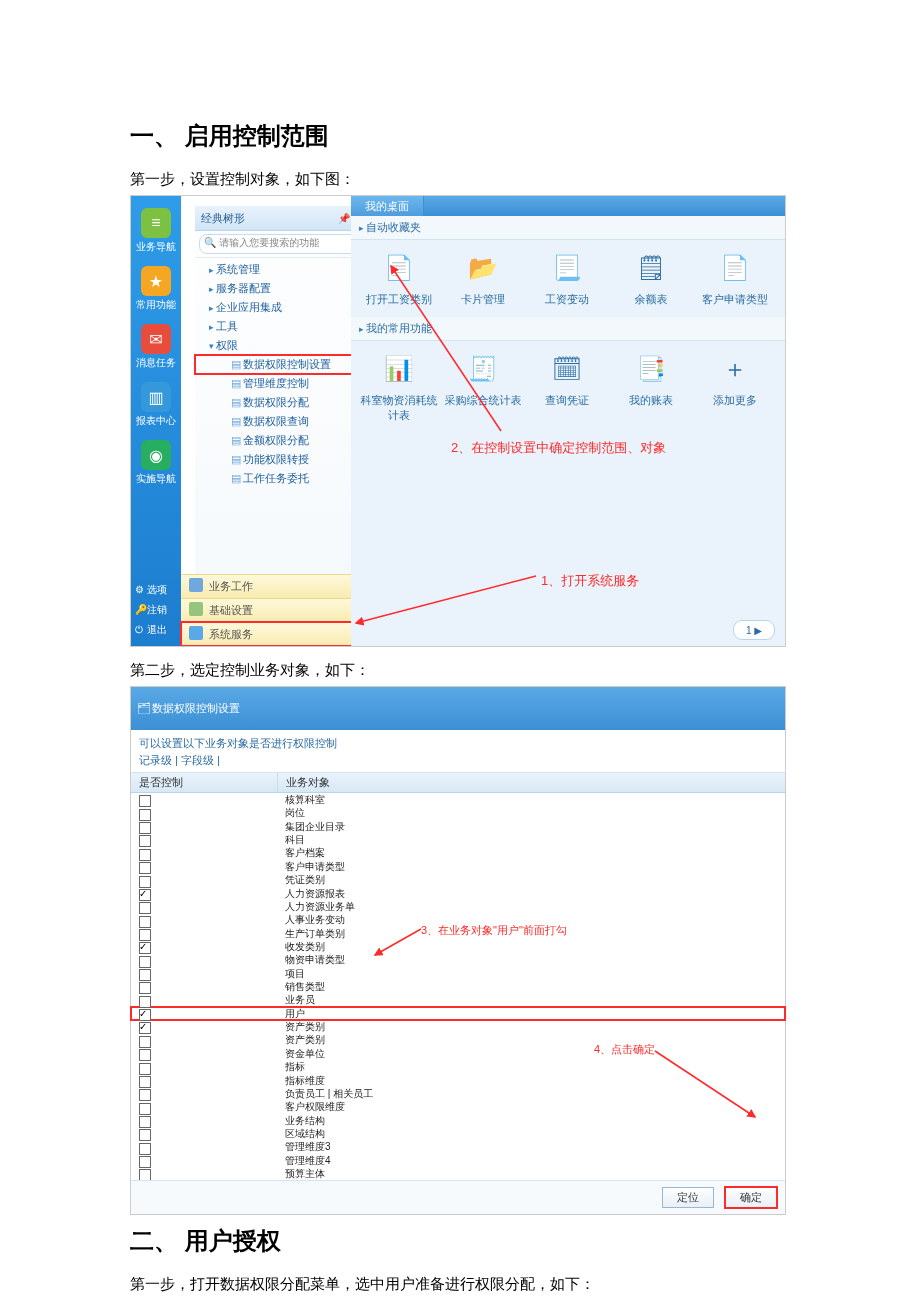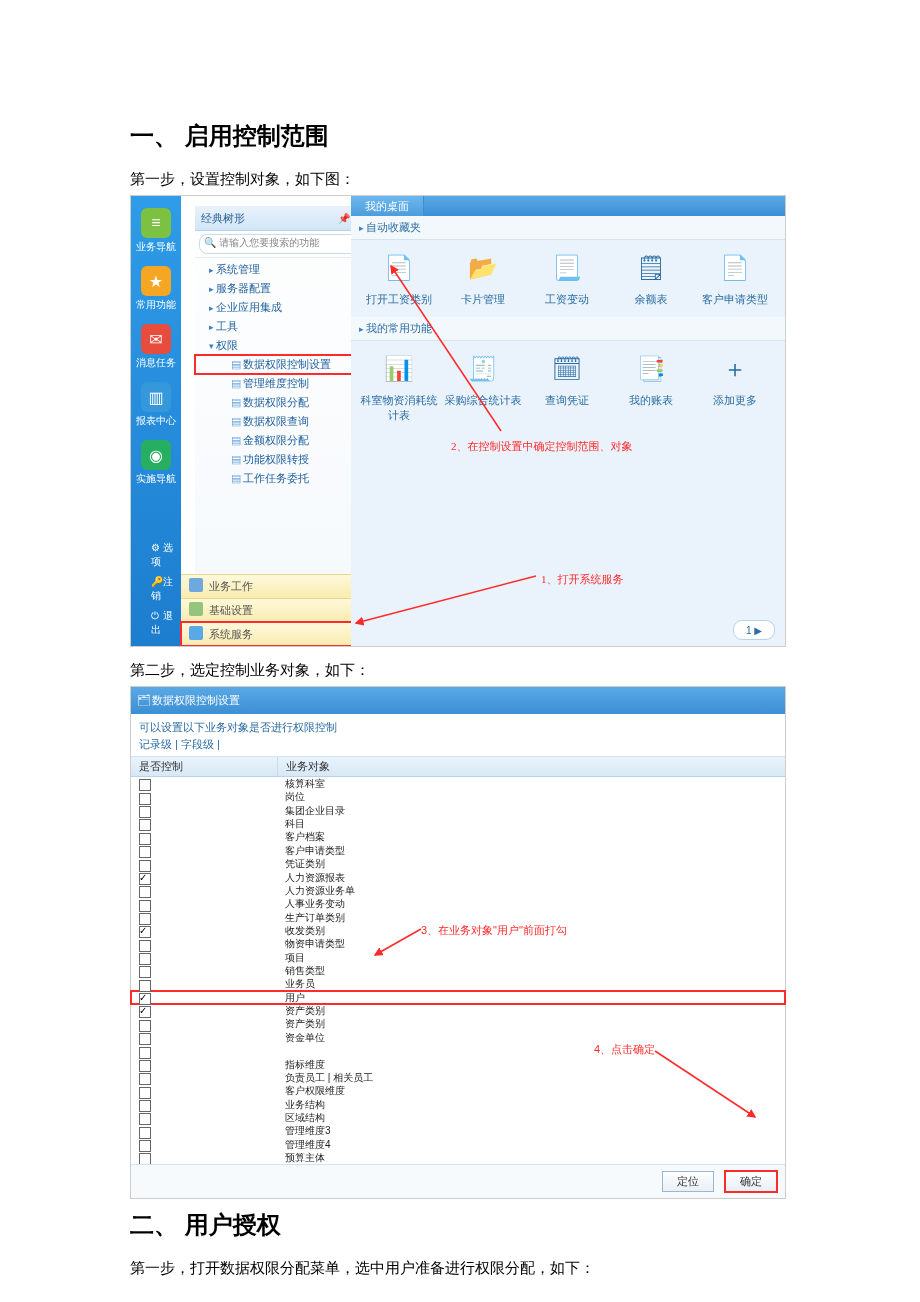--- a/index.html
+++ b/index.html
@@ -54,21 +54,21 @@
   }
   .shot1 .left-bar .green { background: #7cc142; }
   .shot1 .left-bar .orange { background: #f5a623; }
   .shot1 .left-bar .red { background: #e74c3c; }
   .shot1 .left-bar .blue { background: #3498db; }
   .shot1 .left-bar .dgreen { background: #27ae60; }
   .shot1 .left-bar .bottom-links {
     position: absolute; bottom: 6px; left: 0; right: 0;
     color: #fff; font-size: 10px;
   }
-  .shot1 .left-bar .bottom-links div { padding: 3px 4px; margin-left: 16px; }
+  .shot1 .left-bar .bottom-links div { padding: 3px 4px; }
   .shot1 .left-bar .bottom-links span.ic { display:inline-block; width:12px; }
 
   .shot1 .tree-panel {
     position: absolute;
     left: 64px; top: 0; bottom: 30px;
     width: 170px;
     background: linear-gradient(#fefefe,#f5f9fc);
     border-right: 1px solid #b8d4ea;
     margin-top: 10px;
   }
@@ -163,23 +163,22 @@
   }
   .shot1 .icon-grid .gitem .gic {
     width:40px; height:36px; margin:0 auto 6px auto;
     border-radius:4px;
     display:flex;align-items:center;justify-content:center;
     font-size:24px;
   }
   .shot1 .annot {
     position:absolute;
     color:#ff2a2a;
-    font-size:11px;
+    font-size:13px;
     white-space:nowrap;
-    font-family:Liberation Serif, serif;
   }
   .shot1 svg.arrow {
     position:absolute;
     pointer-events:none;
   }
   .shot1 .pager {
     position:absolute;
     right:10px; bottom:6px;
     width:40px;height:18px;
     border:1px solid #b8d4ea; border-radius:9px;
@@ -192,21 +191,21 @@
   .shot2 {
     width: 654px;
     border:1px solid #ccc;
     font-size:11px;
     position:relative;
     background:#fff;
   }
   .shot2 .title-bar {
     background: linear-gradient(#5aa9e6,#3b8fd4);
     color:#fff;
-    padding:6px 6px;
+    padding:14px 6px;
     font-size:11px;
   }
   .shot2 .title-bar .tic {
     display:inline-block;width:12px;
   }
   .shot2 .desc {
     padding:6px 8px 2px 8px;
     color:#2b6ca3;
     font-size:11px;
   }
@@ -526,20 +525,21 @@
           <div class="trow">
             <div class="c1"><span class="cb"></span></div>
             <div class="c2">资产类别</div>
           </div>
           <div class="trow">
             <div class="c1"><span class="cb"></span></div>
             <div class="c2">资金单位</div>
           </div>
           <div class="trow">
             <div class="c1"><span class="cb"></span></div>
+            <div class="c2">指标</div>
           </div>
           <div class="trow">
             <div class="c1"><span class="cb"></span></div>
             <div class="c2">指标维度</div>
           </div>
           <div class="trow">
             <div class="c1"><span class="cb"></span></div>
             <div class="c2">负责员工 | 相关员工</div>
           </div>
           <div class="trow">

